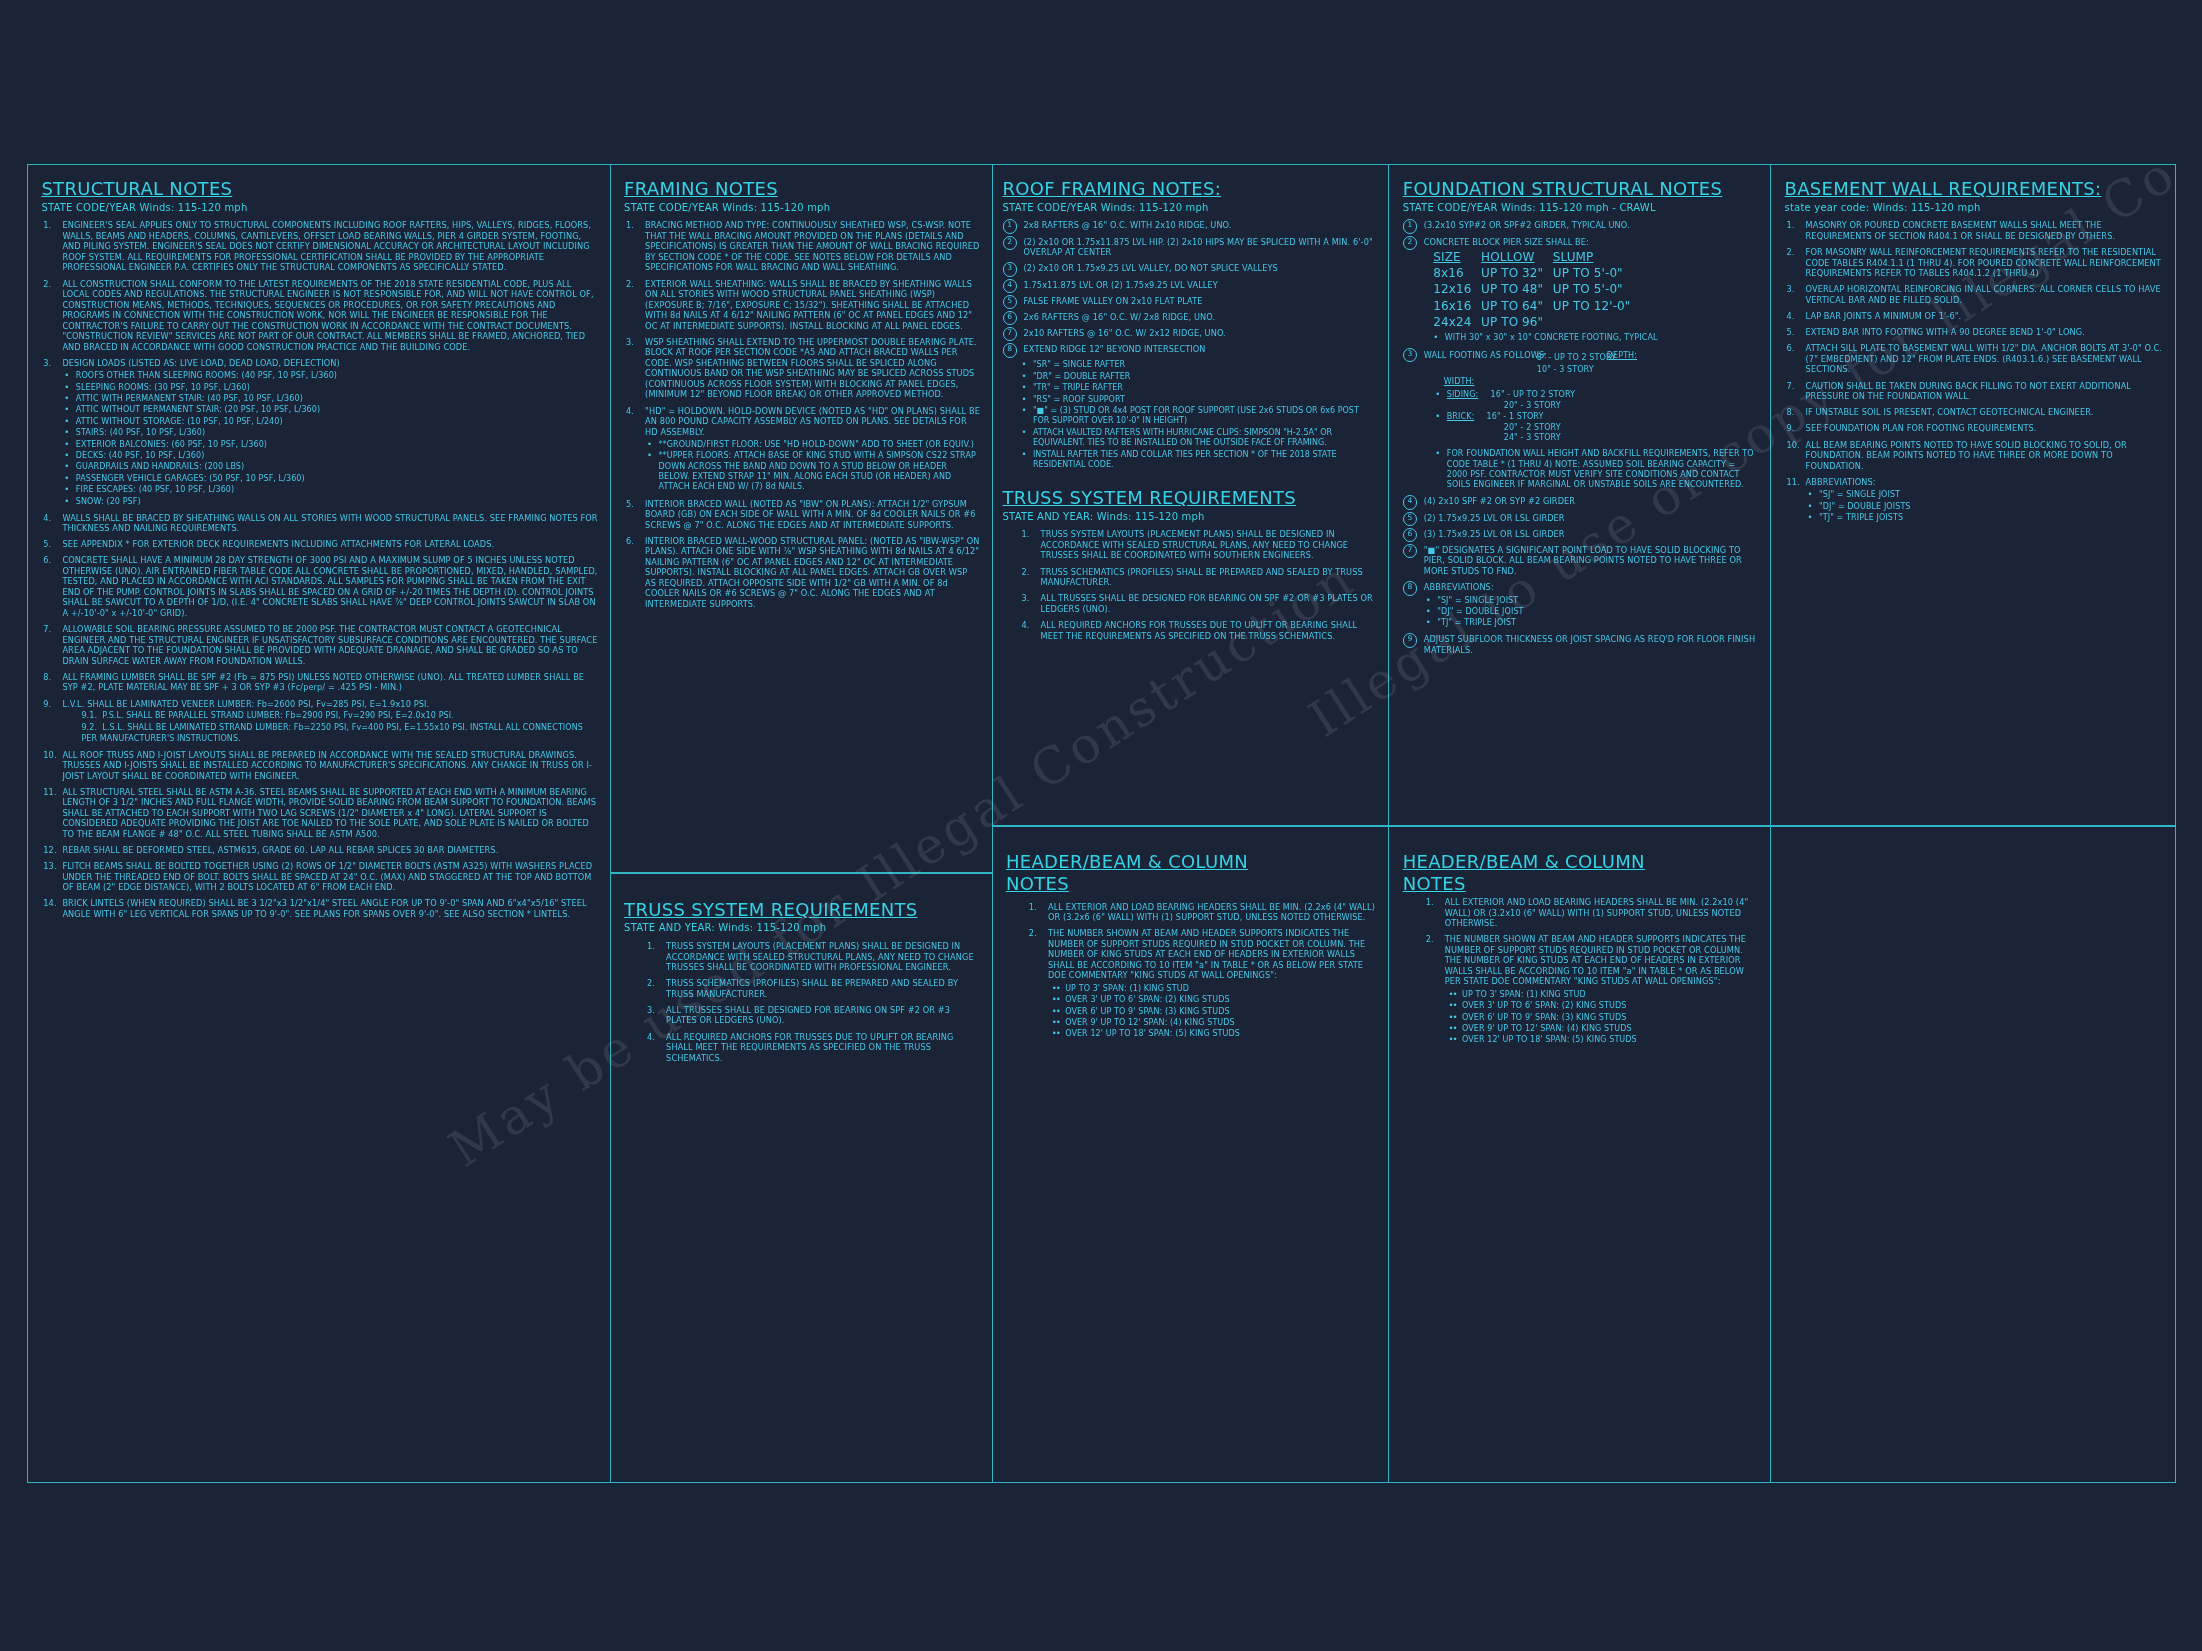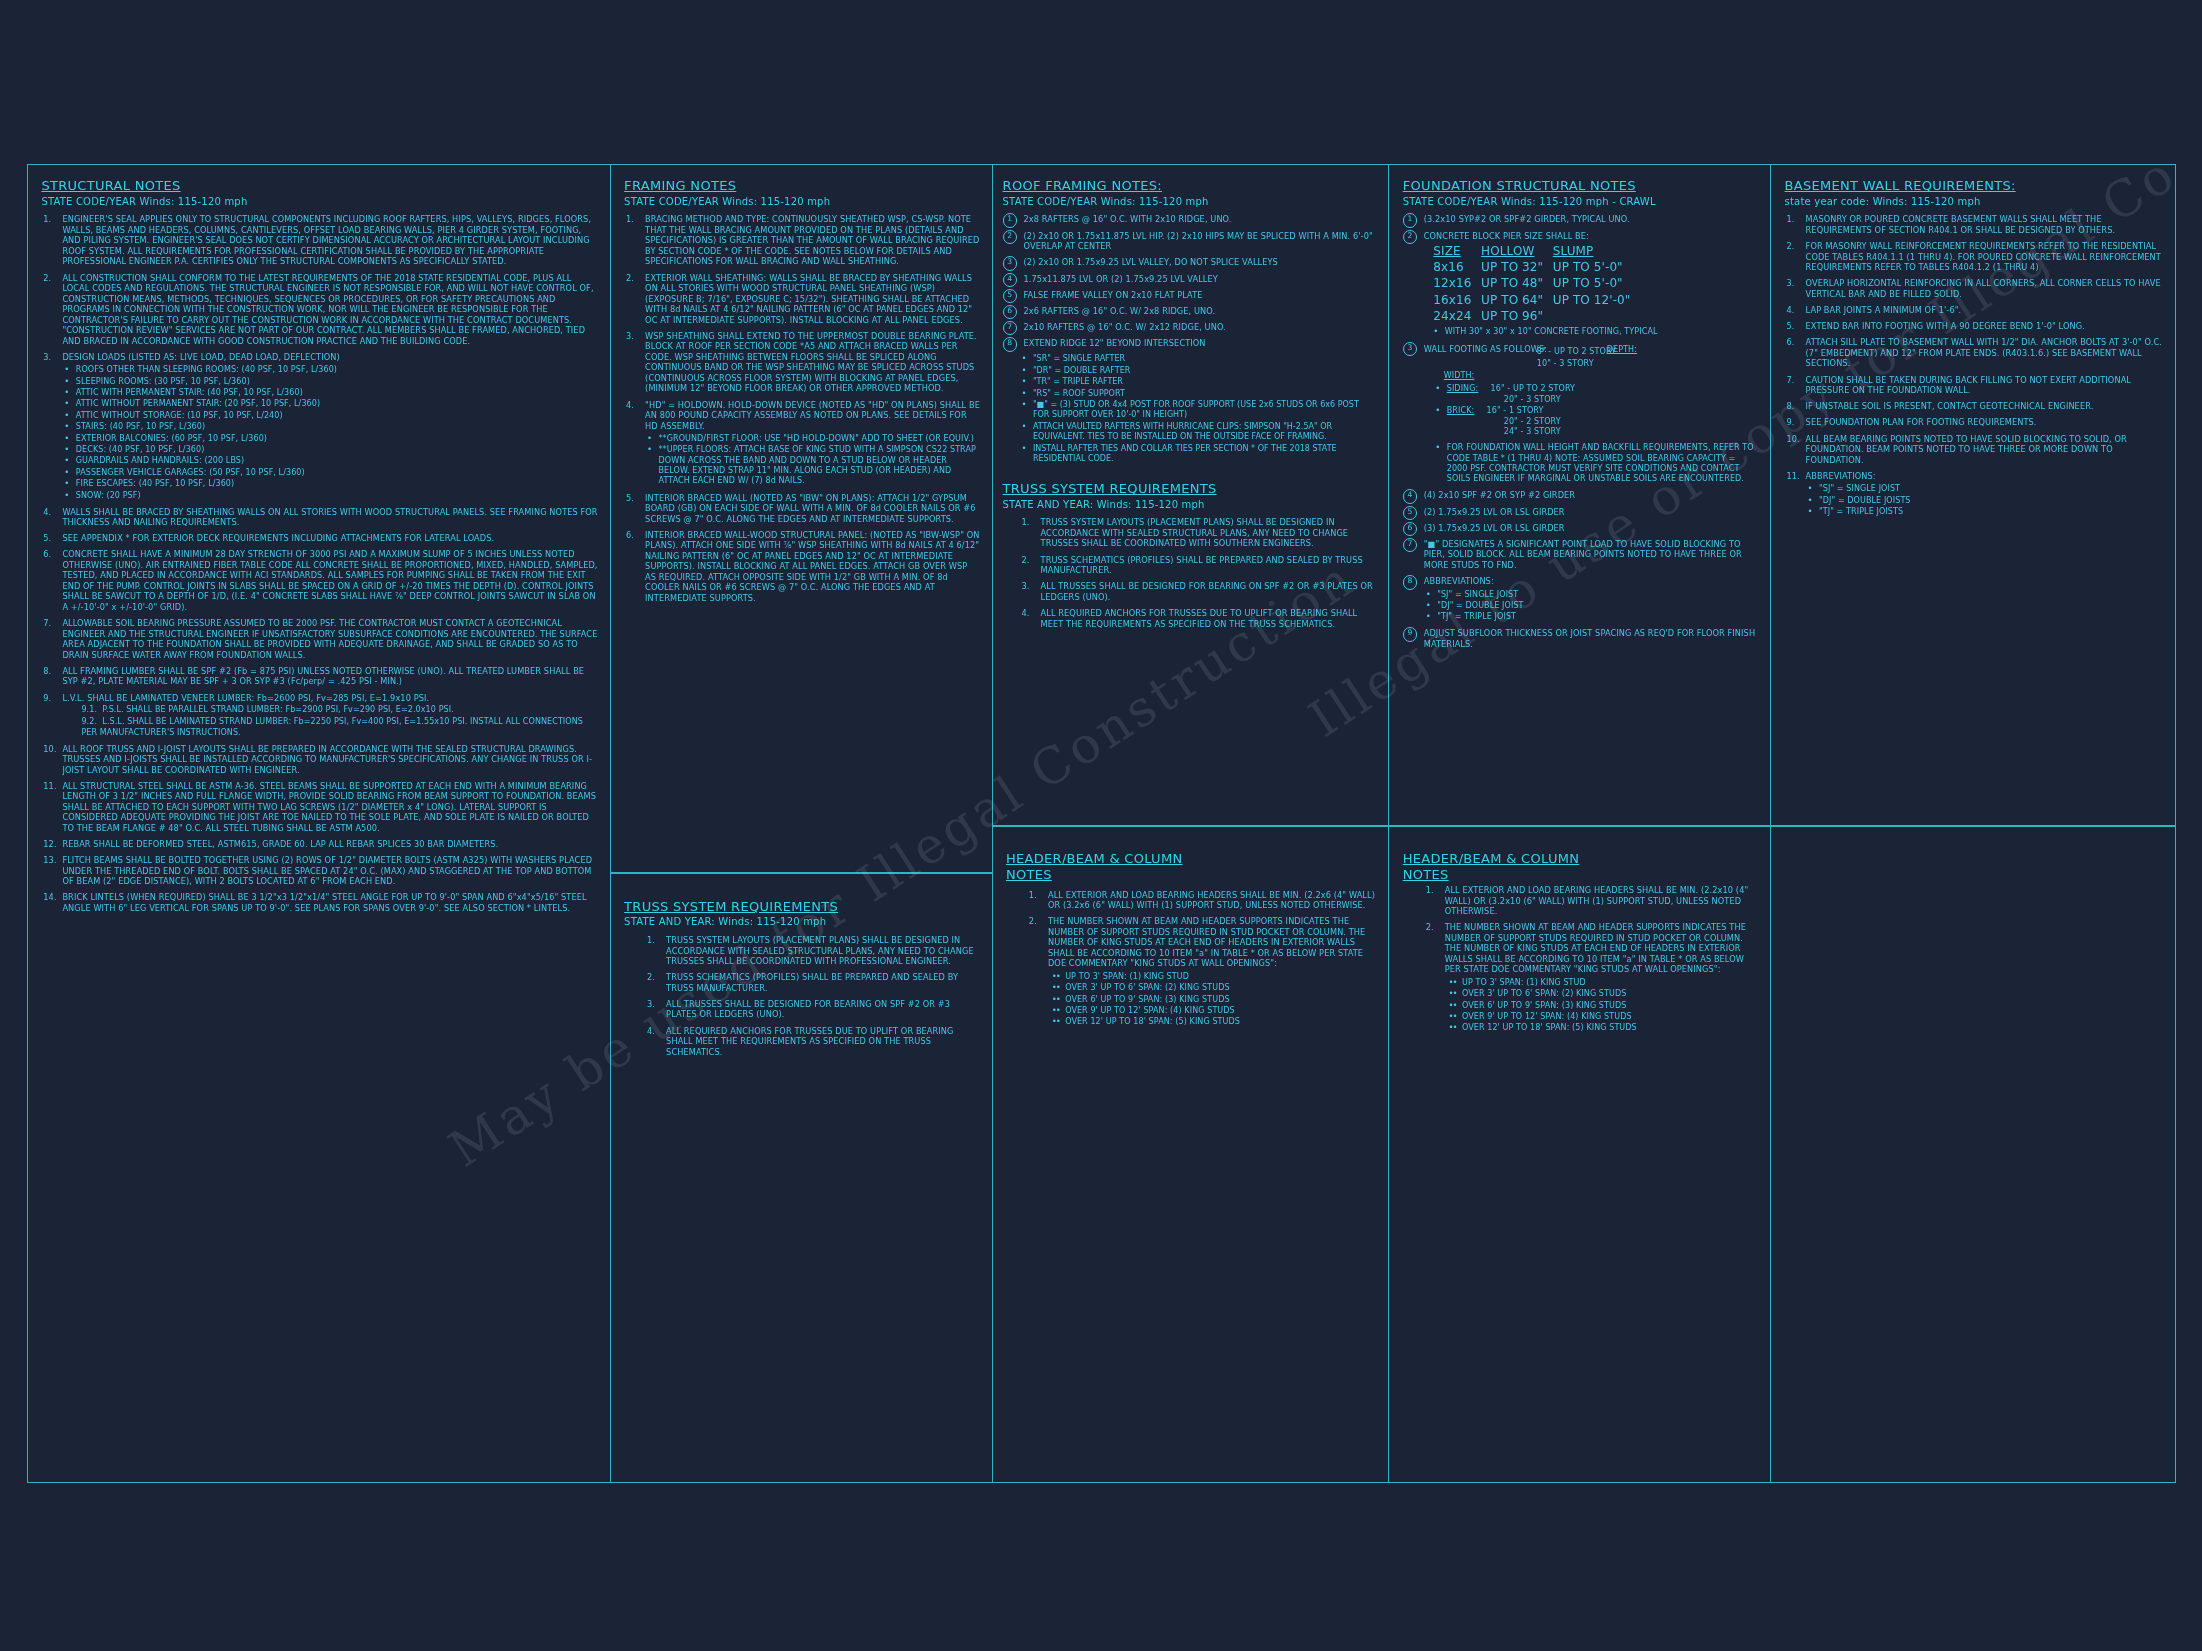--- a/index.html
+++ b/index.html
@@ -61,21 +61,21 @@
   .col-4 { width: 382px; }
   .col-5 { width: 404px; }
   .hdivider {
     position: absolute;
     height: 1.9px;
     background: #2fb6c4;
     z-index: 3;
   }
   h2.title {
     font-family: "DejaVu Sans", sans-serif;
-    font-size: 13px;
+    font-size: 18px;
     line-height: 1.2;
     color: #35d3e6;
     margin: 0 0 1.9px 0;
     text-decoration: underline;
     letter-spacing: 0.3px;
     font-weight: normal;
   }
   .subtitle {
     font-size: 10px;
     color: #35d3e6;

